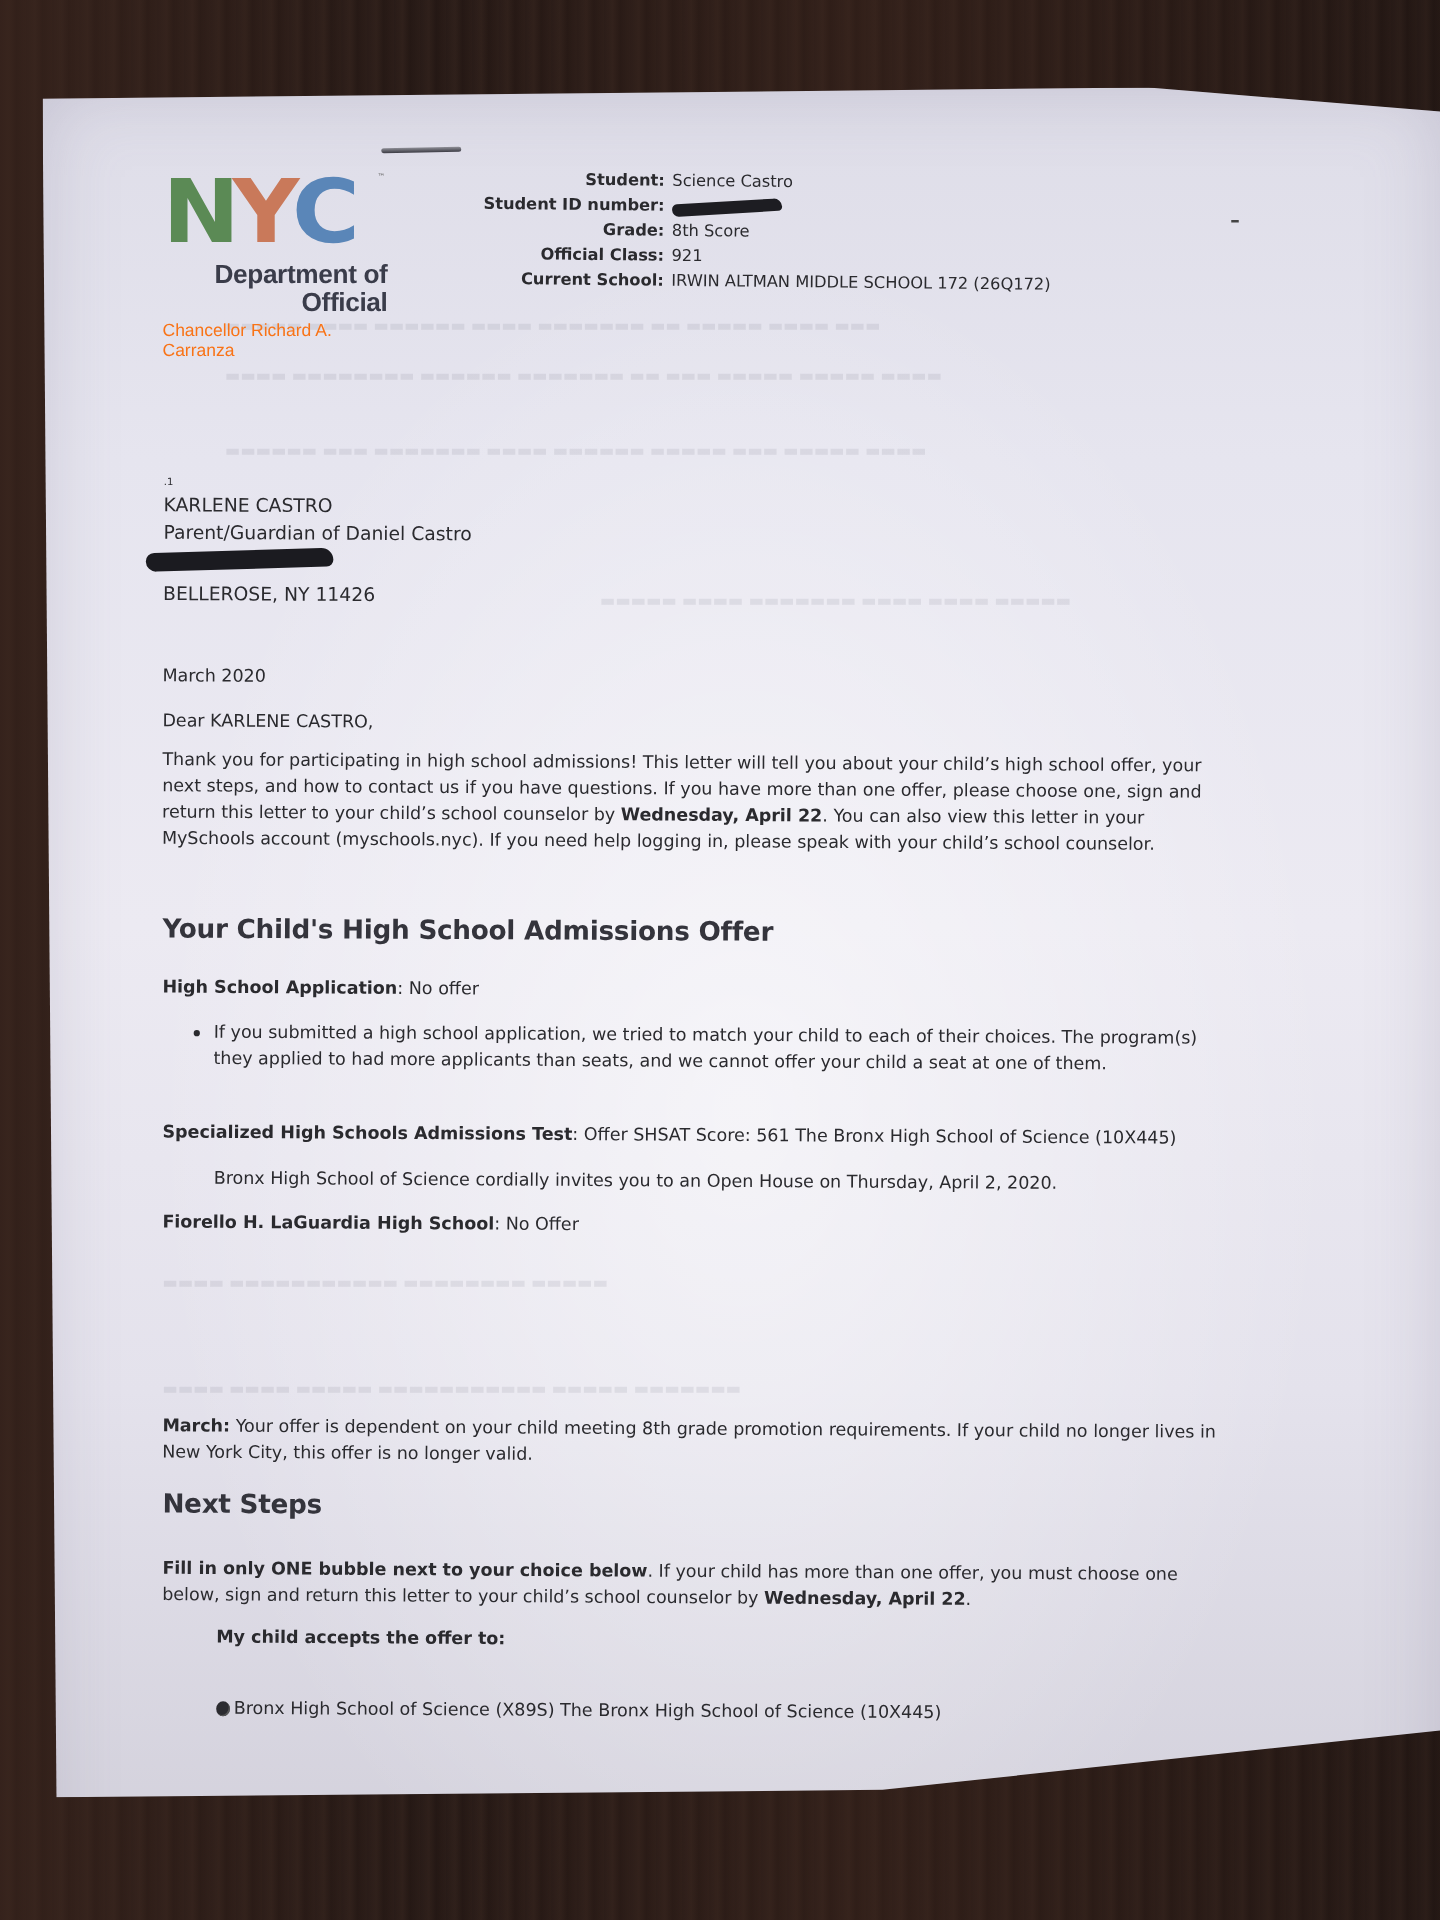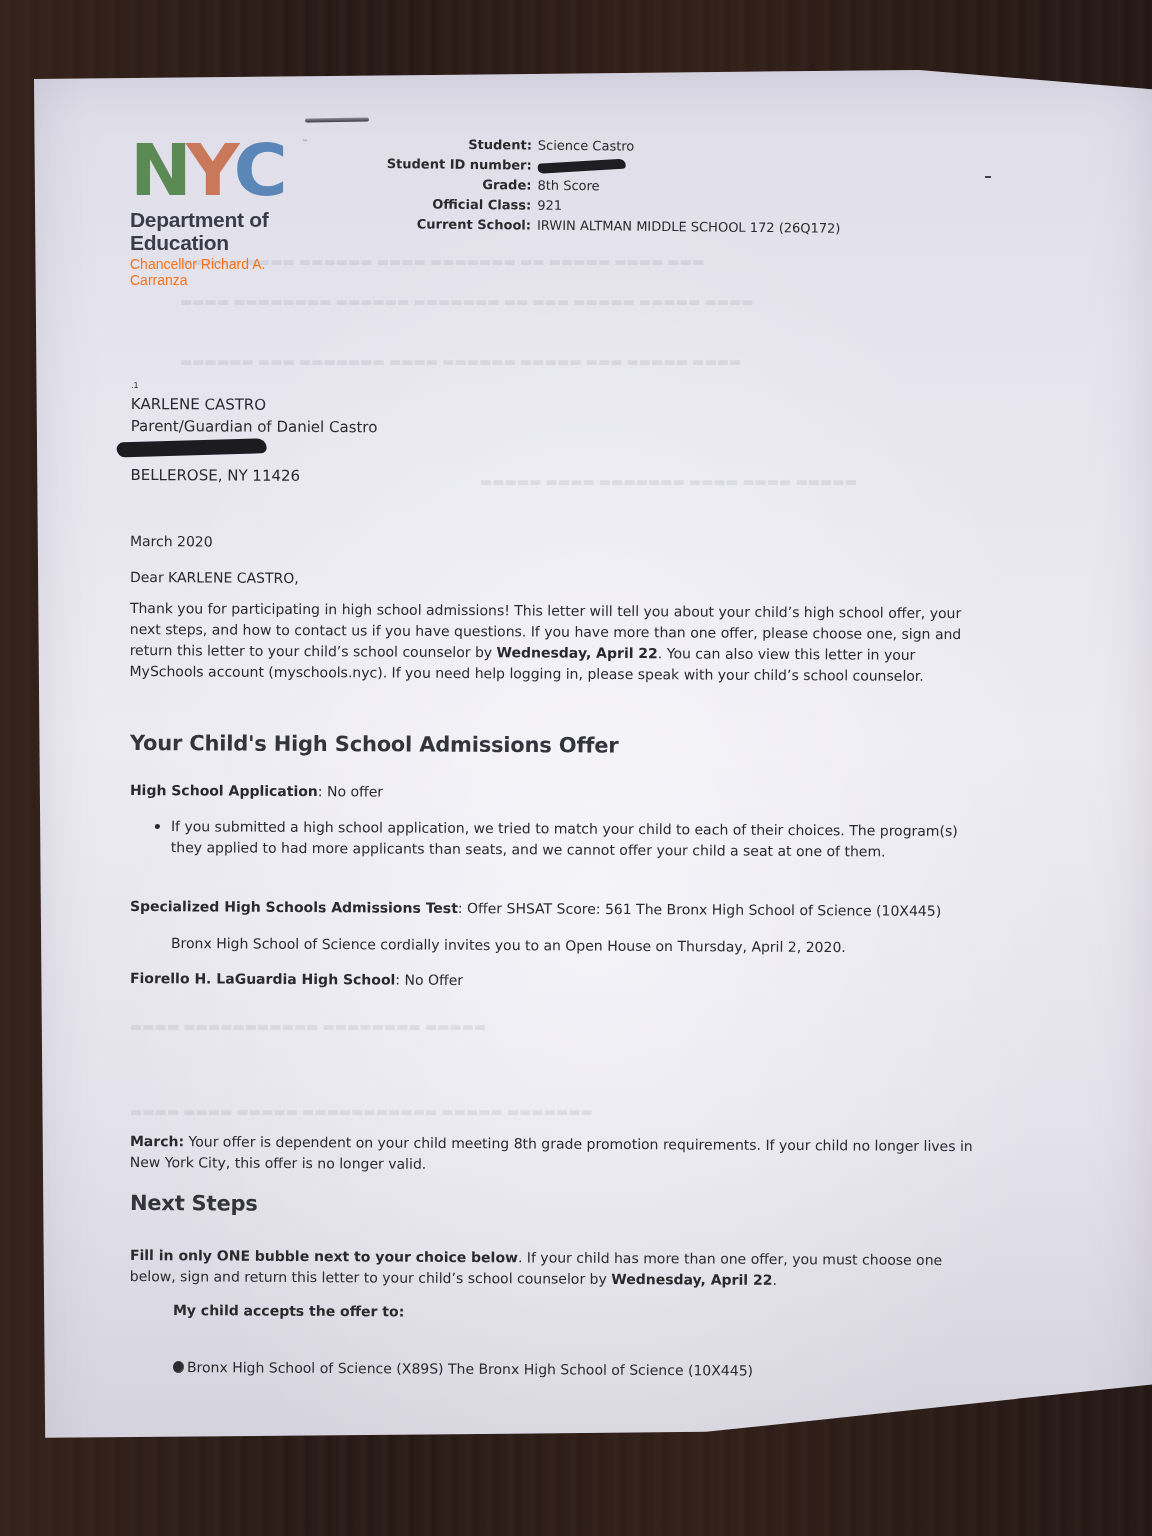--- a/index.html
+++ b/index.html
@@ -86,20 +86,21 @@
     .logo-c { color: #5a86b8; }
     .logo-tm { font-size: 6px; color: #666; position: absolute; left: 172px; top: -2px; }
     .dept {
       font-family: "Liberation Sans", sans-serif;
       font-weight: bold;
       color: #3a3c4a;
       font-size: 21px;
       line-height: 23px;
       margin-top: 8px;
       letter-spacing: -0.3px;
+      text-align: right;
     }
     .chancellor {
       font-family: "Liberation Sans", sans-serif;
       font-size: 14px;
       color: #f97316;
       margin-top: 2px;
     }
 
     
     .info {
@@ -210,21 +211,21 @@
 
   <div class="logo">
     <div class="logo-letters">
       <span class="logo-n">N</span>
       <span class="logo-y">Y</span>
       <span class="logo-c">C</span>
     </div>
     <span class="logo-tm">™</span>
     <div class="dept">
       <div>Department of</div>
-      <div>Education</div>
+      <div>Official</div>
     </div>
     <div class="chancellor">Chancellor Richard A. Carranza</div>
   </div>
 
   <div class="info">
     <div class="info-row">
       <span class="info-label">Student:</span>
       <span class="info-value">Science Castro</span>
     </div>
     <div class="info-row">

